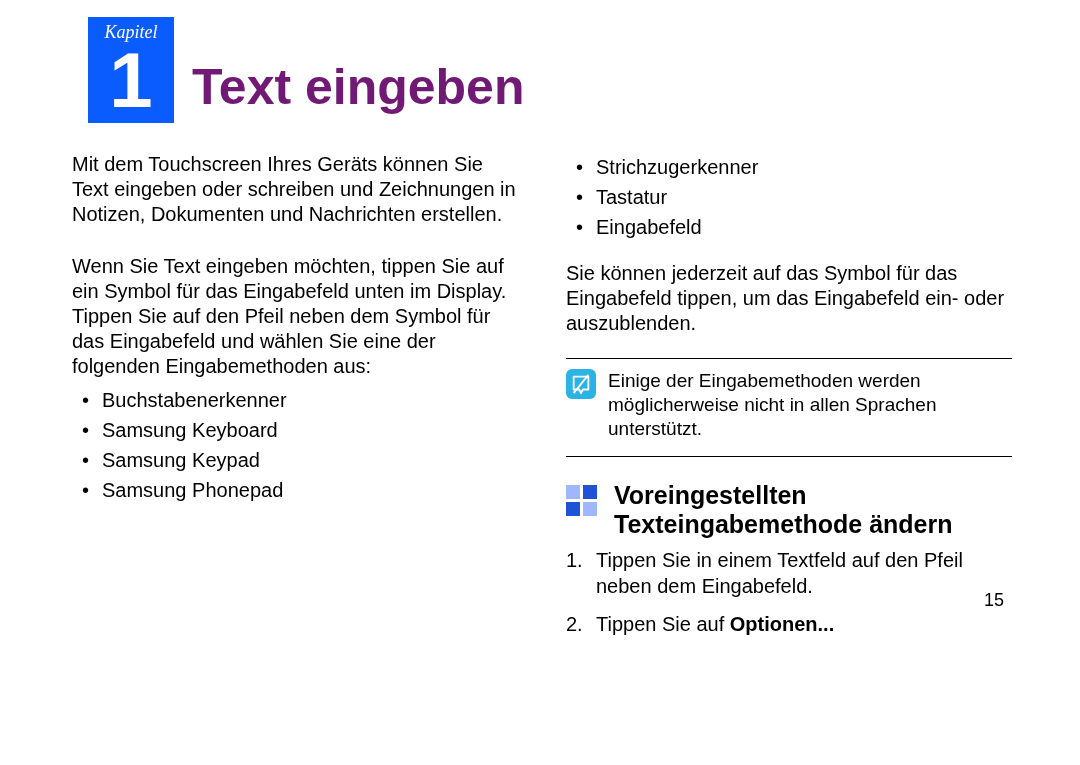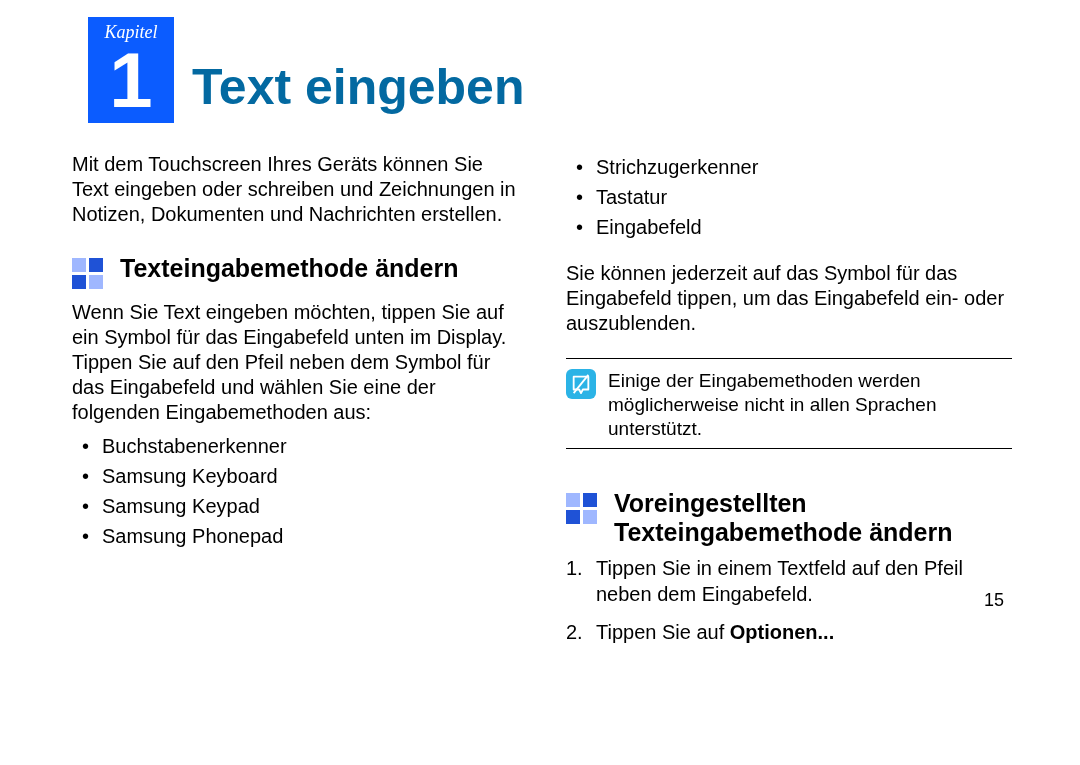--- a/index.html
+++ b/index.html
@@ -1,41 +1,41 @@
 <!DOCTYPE html>
 <html><head>
 <meta charset="utf-8">
 <style>
   * { box-sizing: border-box; margin: 0; padding: 0; }
   html, body { width: 1080px; height: 765px; background: #fff; font-family: Verdana, Geneva, sans-serif; color: #000; }
   .page { position: relative; width: 1080px; height: 631px; padding: 0; }
   .chapter-badge { position: absolute; left: 88px; top: 17px; width: 86px; background: #0b5cff; text-align: center; padding: 5px 0 4px 0; }
   .chapter-badge .kapitel { color: #fff; font-size: 18px; font-family: Georgia, 'Times New Roman', serif; font-style: italic; }
   .chapter-badge .num { color: #fff; font-size: 78px; line-height: 1; font-family: Arial, Helvetica, sans-serif; font-weight: bold; margin-top: -2px; }
-  .title { position: absolute; left: 192px; top: 58px; color: #0369a1; font-size: 50px; font-weight: bold; font-family: Verdana, Geneva, sans-serif; }
+  .title { position: absolute; left: 192px; top: 58px; color: #701a75; font-size: 50px; font-weight: bold; font-family: Verdana, Geneva, sans-serif; }
   .content { position: absolute; left: 72px; top: 152px; width: 940px; display: flex; gap: 48px; }
   .col { width: 448px; }
   .para { font-size: 20px; line-height: 1.25; margin-bottom: 22px; }
   .sect { margin-top: 27px; }
   .sect-head { display: flex; align-items: flex-start; gap: 14px; margin-bottom: 8px; }
   .squares { width: 34px; height: 34px; flex: 0 0 34px; position: relative; margin-top: 4px; }
   .squares span { position: absolute; width: 14px; height: 14px; }
   .sq-tl { left: 0; top: 0; background: #9fb7ff; }
   .sq-tr { left: 17px; top: 0; background: #1f52d6; }
   .sq-bl { left: 0; top: 17px; background: #1f52d6; }
   .sq-br { left: 17px; top: 17px; background: #9fb7ff; }
   .sect-title { font-size: 25px; font-weight: bold; line-height: 1.15; }
   .sect-body { font-size: 20px; line-height: 1.25; }
   ul.bullets { list-style: none; padding: 0; margin: 6px 0 0 0; }
   ul.bullets li { font-size: 20px; line-height: 1.5; padding-left: 30px; position: relative; }
   ul.bullets li::before { content: "•"; position: absolute; left: 10px; top: 0; }
   ol.steps { list-style: none; padding: 0; margin: 4px 0 0 0; }
   ol.steps li { font-size: 20px; line-height: 1.3; padding-left: 30px; position: relative; margin-bottom: 12px; }
   ol.steps li .num { position: absolute; left: 0; top: 0; }
-  .note-wrap { border-top: 1px solid #000; border-bottom: 1px solid #000; padding: 10px 0 8px 0; margin: 14px 0 18px 0; display: flex; gap: 12px; justify-content: flex-end; }
+  .note-wrap { border-top: 1px solid #000; border-bottom: 1px solid #000; padding: 10px 0 16px 0; margin: 14px 0 18px 0; display: flex; gap: 12px; justify-content: flex-end; }
   .note-icon { width: 30px; height: 30px; flex: 0 0 30px; border-radius: 6px; background: #2bb3e6; display: flex; align-items: center; justify-content: center; }
   .note-icon svg { width: 22px; height: 22px; }
   .note-text { font-size: 19px; line-height: 1.25; }
   .pagenum { position: absolute; right: 76px; bottom: 20px; font-size: 18px; }
   b { font-weight: bold; }
 </style>
 </head>
 <body>
 
 <div class="page">
@@ -46,29 +46,20 @@
   </div>
 
   <div class="title">Text eingeben</div>
 
   <div class="content">
 
     <div class="col">
       <p class="para">Mit dem Touchscreen Ihres Geräts können Sie Text eingeben oder schreiben und Zeichnungen in Notizen, Dokumenten und Nachrichten erstellen.</p>
 
       <div class="sect">
-        <div class="sect-head">
-          <div class="squares">
-            <span class="sq-tl"></span>
-              <span class="sq-tr"></span>
-              <span class="sq-bl"></span>
-              <span class="sq-br"></span>
-          </div>
-          <div class="sect-title">Texteingabemethode ändern</div>
-        </div>
         <p class="sect-body">Wenn Sie Text eingeben möchten, tippen Sie auf ein Symbol für das Eingabefeld unten im Display. Tippen Sie auf den Pfeil neben dem Symbol für das Eingabefeld und wählen Sie eine der folgenden Eingabemethoden aus:</p>
         <ul class="bullets">
           <li>Buchstabenerkenner</li>
           <li>Samsung Keyboard</li>
           <li>Samsung Keypad</li>
           <li>Samsung Phonepad</li>
         </ul>
       </div>
     </div>
 
@@ -83,21 +74,21 @@
       <div class="note-wrap">
         <div class="note-icon">
           <svg viewBox="0 0 24 24">
               <path d="M4 4 L20 4 L20 18 L14 18 L12 22 L10 18 L4 18 Z" fill="none" stroke="#fff" stroke-width="2" stroke-linejoin="round"></path>
               <line x1="4" y1="22" x2="20" y2="2" stroke="#fff" stroke-width="2"></line>
             </svg>
         </div>
         <div class="note-text">Einige der Eingabemethoden werden möglicherweise nicht in allen Sprachen unterstützt.</div>
       </div>
 
-      <div class="sect" style="margin-top:40px">
+      <div class="sect" style="margin-top:24px">
         <div class="sect-head">
           <div class="squares">
             <span class="sq-tl"></span>
               <span class="sq-tr"></span>
               <span class="sq-bl"></span>
               <span class="sq-br"></span>
           </div>
           <div class="sect-title">Voreingestellten Texteingabemethode ändern</div>
         </div>
         <ol class="steps">

